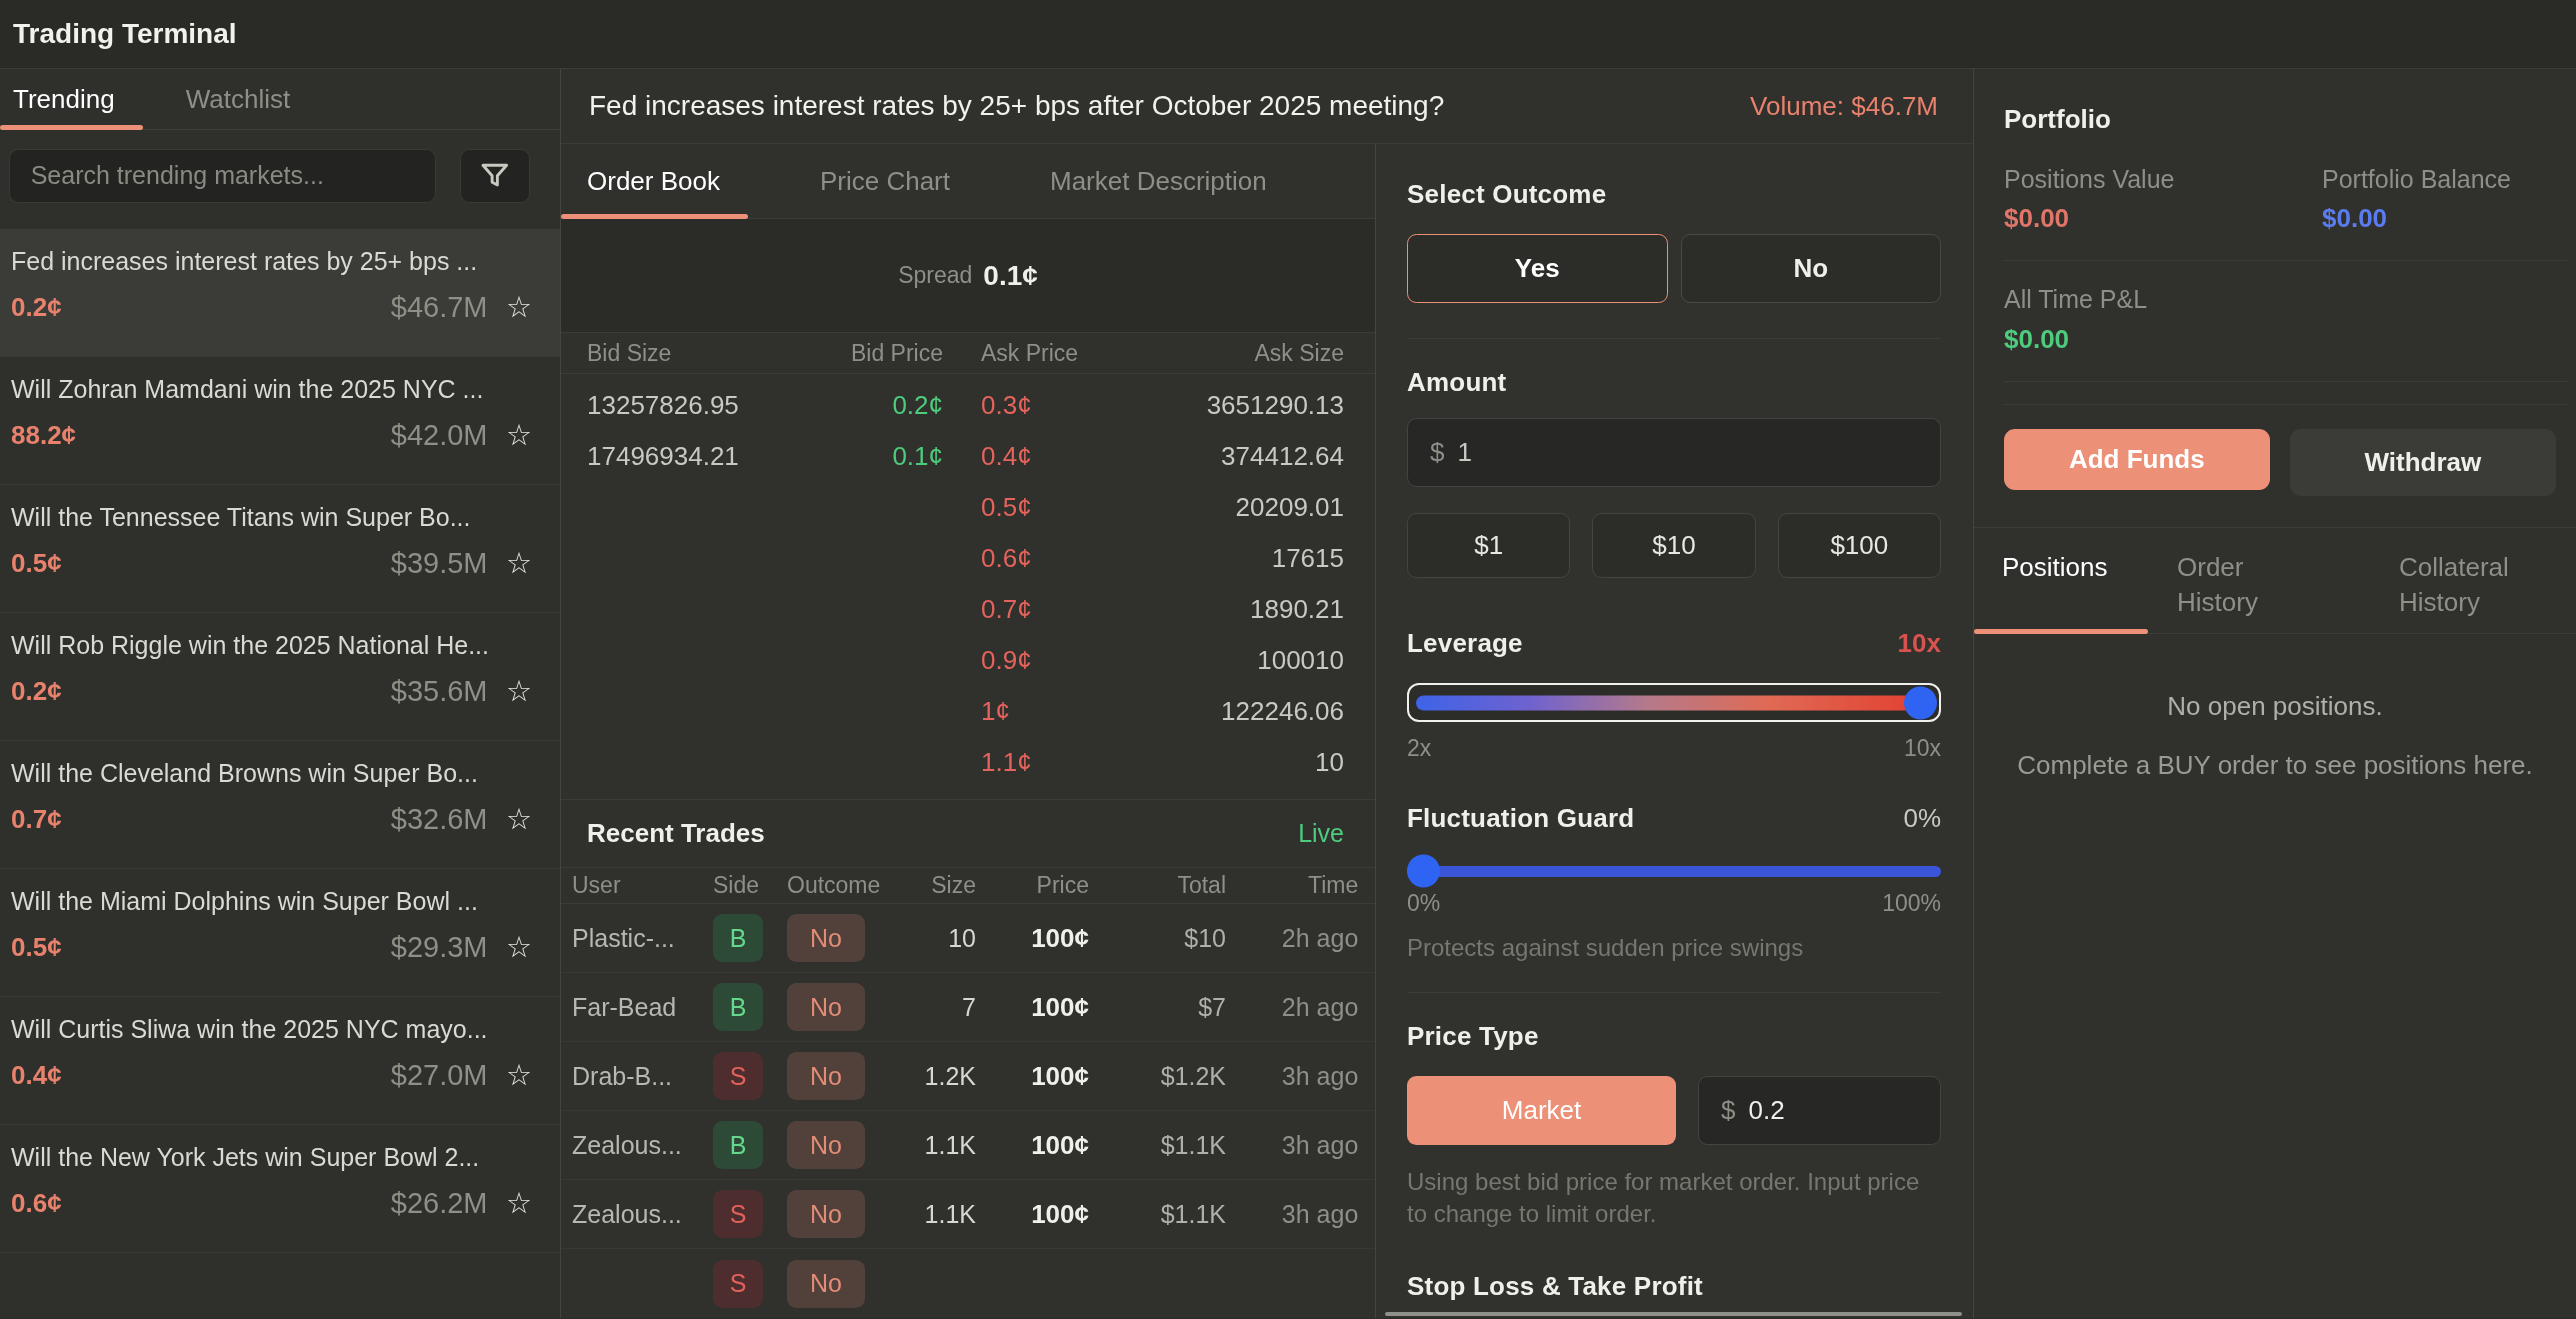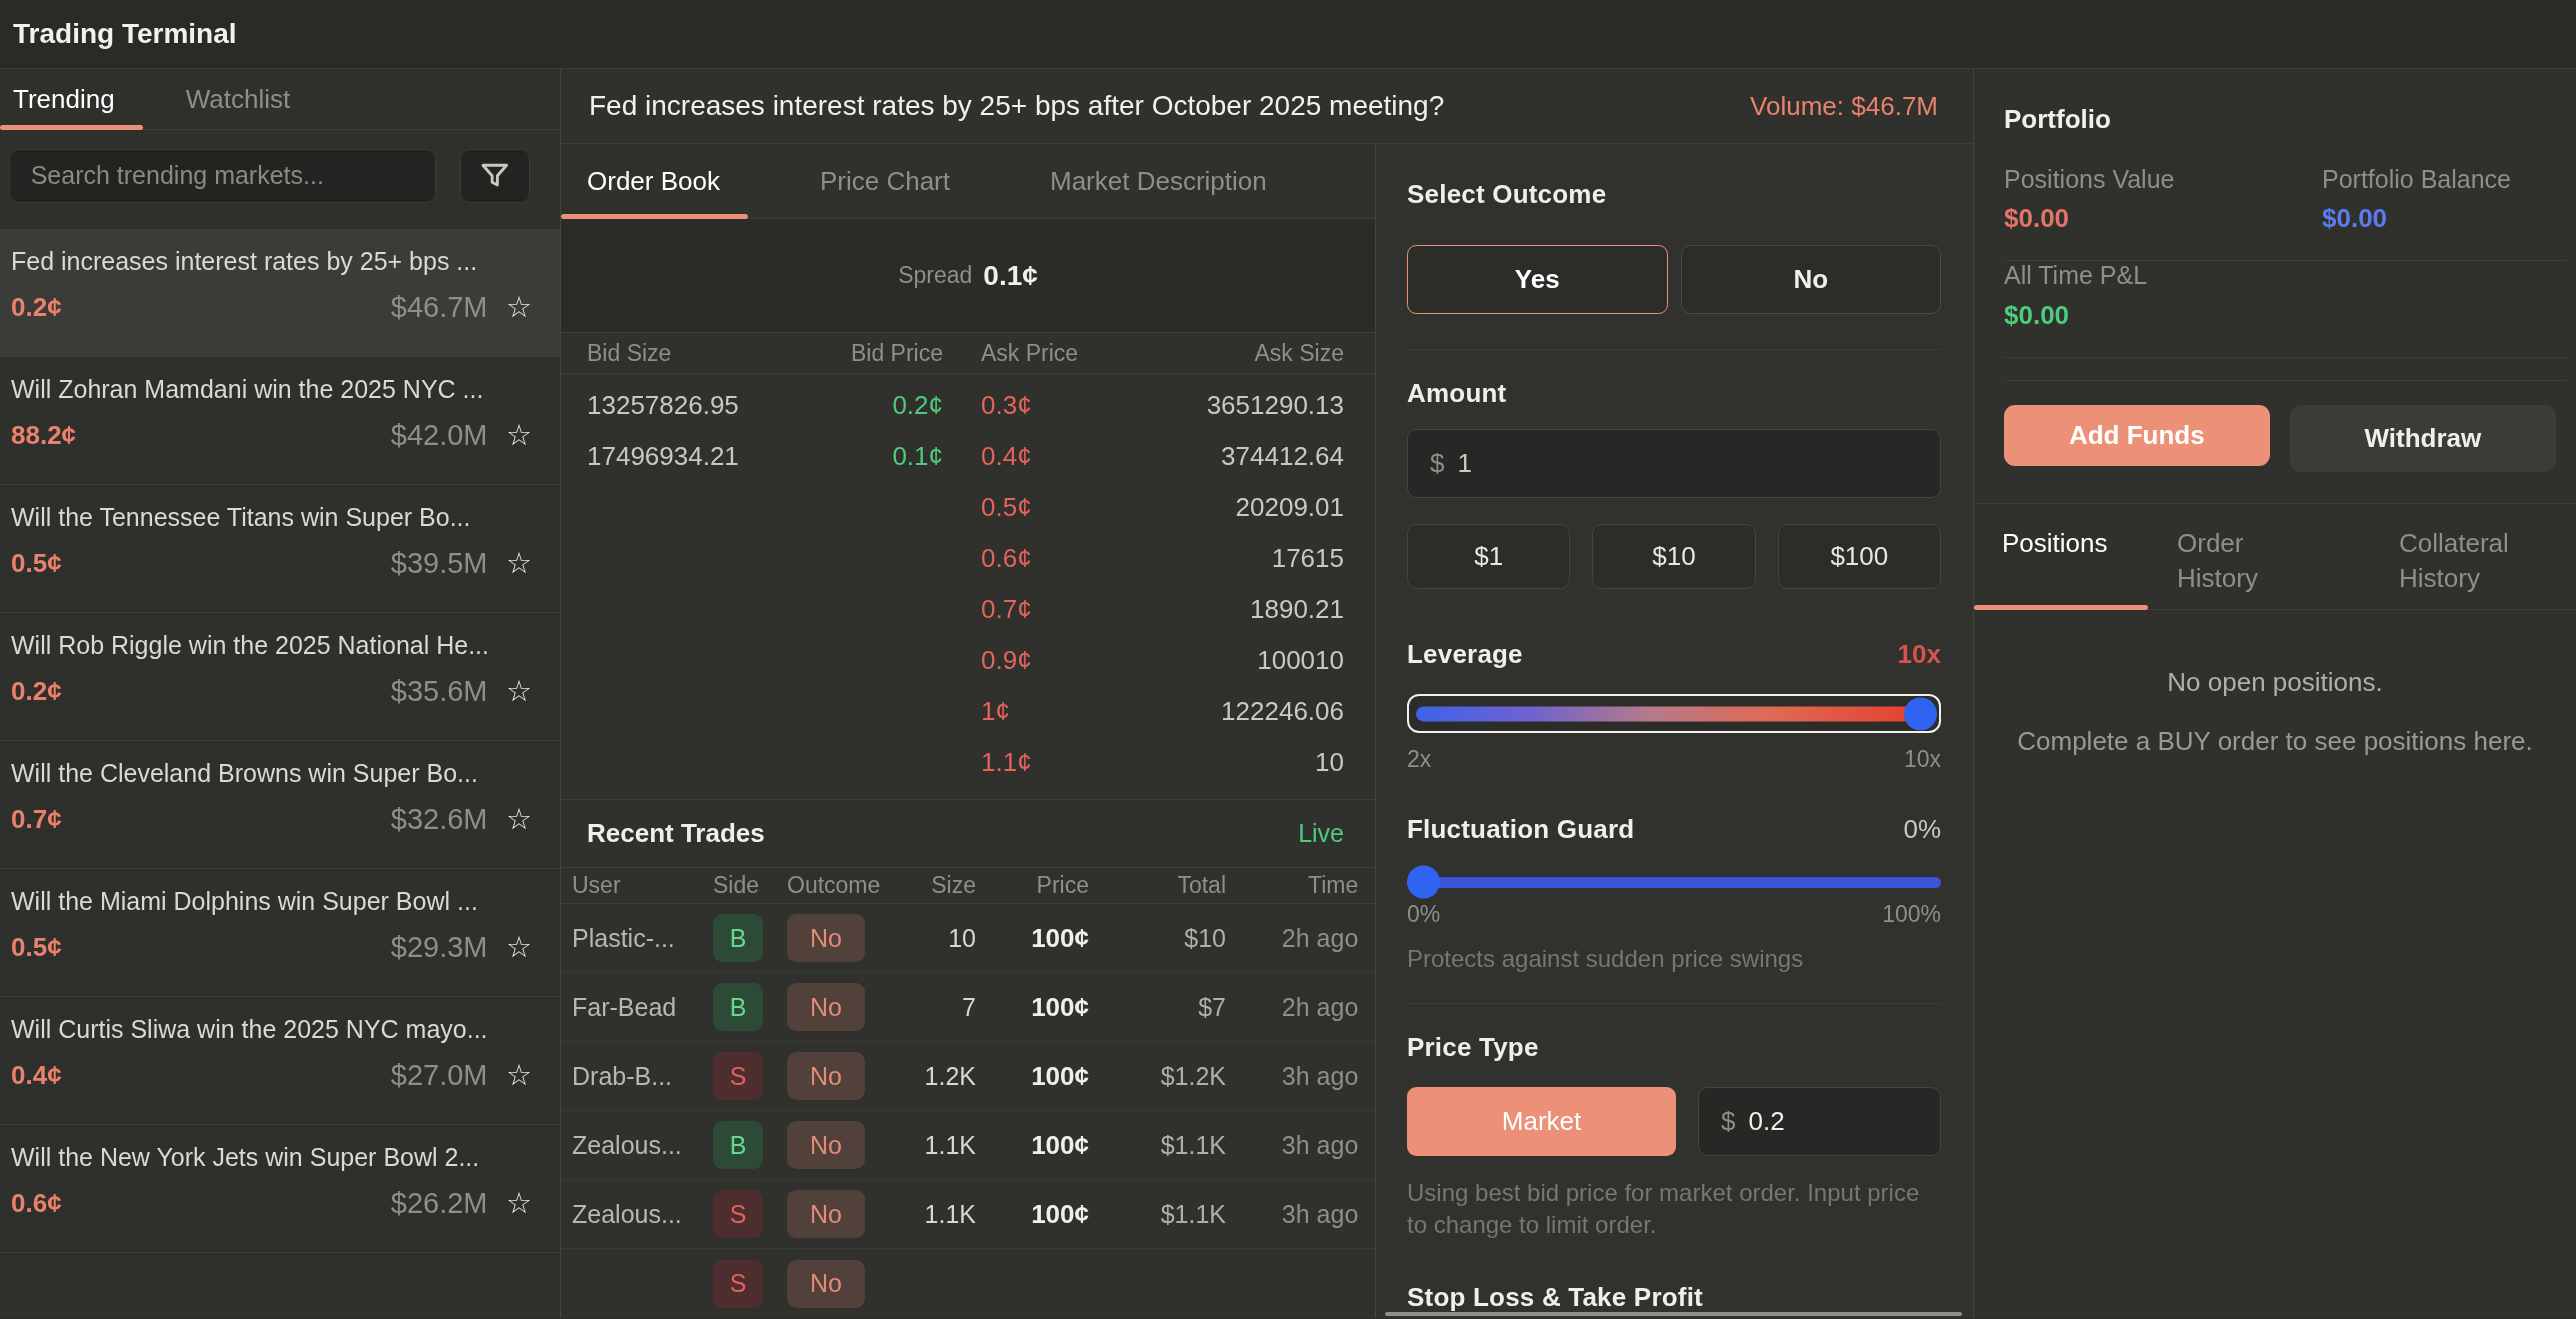--- a/index.html
+++ b/index.html
@@ -78,21 +78,21 @@
   .rt-price { text-align:right; color:#f0f0ea; font-size:26px; font-weight:bold; }
   .rt-total { text-align:right; color:#b0b0a9; font-size:25px; }
   .rt-time { text-align:right; color:#8f8f88; font-size:25px; }
   .rt-row.partial { border-bottom:none; }
 
   
   .trade-col { flex:1; position:relative; padding:0 32px 0 31px; overflow:hidden; background:#31312e; }
   .tp-label-row { display:flex; align-items:center; justify-content:space-between; }
   .tp-label { font-size:26px; font-weight:bold; color:#f0f0ea; letter-spacing:0.2px; }
   .tp-section-outcome { padding-top:35px; }
-  .outcome-btns { display:flex; gap:13px; margin-top:35px; }
+  .outcome-btns { display:flex; gap:13px; margin-top:24px; }
   .btn-yes { flex:1; height:69px; border:1.9px solid var(--accent,#ec9077); border-radius:9.3px; background:#2c2c29; color:#ffffff; font-size:26px; font-weight:bold; display:flex; align-items:center; justify-content:center; cursor:pointer; }
   .btn-no { flex:1; height:69px; border:0.9px solid #4a4a44; border-radius:9.3px; background:#2c2c29; color:#f0f0ea; font-size:26px; font-weight:bold; display:flex; align-items:center; justify-content:center; cursor:pointer; }
   .tp-divider { border-bottom:0.9px solid #3c3c38; margin-top:35px; }
   .tp-section-amount { padding-top:28px; }
   .amount-input { margin-top:20.4px; height:69px; background:#272725; border:0.9px solid #454540; border-radius:9.3px; display:flex; align-items:center; padding:0 22px; font-size:26px; }
   .input-prefix { color:#8f8f88; margin-right:13px; }
   .input-value { color:#c9c9c2; }
   .quick-row { display:flex; gap:22px; margin-top:26px; }
   .quick-btn { flex:1; height:65px; background:#2c2c29; border:0.9px solid #454540; border-radius:9.3px; color:#e8e8e2; font-size:26px; display:flex; align-items:center; justify-content:center; cursor:pointer; }
   .tp-section-leverage { padding-top:50px; }
@@ -119,21 +119,21 @@
   .portfolio { flex:1; background:#30302d; display:flex; flex-direction:column; overflow:hidden; }
   .pf-pad { padding:0 9.3px 0 30px; }
   .pf-title { font-size:26px; font-weight:bold; color:#f0f0ea; padding-top:35px; }
   .pf-grid { display:grid; grid-template-columns:318px 1fr; }
   .pf-label { color:#8f8f88; font-size:25px; }
   .pf-value { font-size:26px; font-weight:bold; margin-top:9.3px; }
   .v-red { color:var(--positions-red,#e0756a); }
   .v-blue { color:var(--portfolio-blue,#5b7cf0); }
   .v-green { color:var(--bid-green,#4ecb7c); }
   .pf-divider { border-bottom:0.9px solid #3c3c38; margin-top:26px; }
-  .mt30 { margin-top:30px; } .mt24 { }
+  .mt30 { margin-top:30px; } .mt24 { margin-top:24px; }
   .pf-sub { color:#9a9a93; font-size:25px; margin-top:11px; }
   .btn-connect { display:inline-flex; align-items:center; justify-content:center; margin-top:7.4px; height:43px; padding:0 26px; background:var(--green,#3aa968); border-radius:11px; color:#ffffff; font-size:25px; font-weight:bold; cursor:pointer; }
   .pf-actions { display:flex; gap:20.4px; margin-top:24px; padding-right:11px; }
   .btn-addfunds { flex:1; height:61px; background:var(--accent,#ec9077); border-radius:11px; color:#ffffff; font-size:26px; font-weight:bold; display:flex; align-items:center; justify-content:center; cursor:pointer; }
   .btn-withdraw { flex:1; height:67px; background:#3b3b38; border-radius:11px; color:#f0f0ea; font-size:26px; font-weight:bold; display:flex; align-items:center; justify-content:center; cursor:pointer; }
   .pf-tabs { margin-top:31.5px; border-top:0.9px solid #3c3c38; border-bottom:0.9px solid #3c3c38; height:107px; display:flex; position:relative; padding-top:22px; }
   .pf-tab { font-size:26px; color:#8f8f88; line-height:1.35; cursor:pointer; }
   .pf-tab.t1 { width:203px; padding-left:28px; color:#ffffff; }
   .pf-tab.t2 { width:222px; max-width:222px; }
   .pf-tab.t2 .wrap, .pf-tab.t3 .wrap { display:block; width:139px; }

